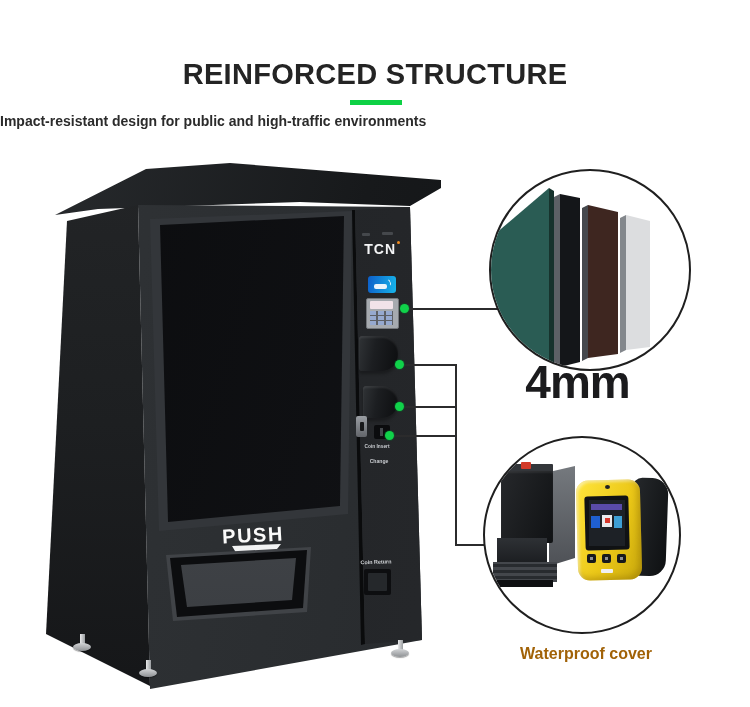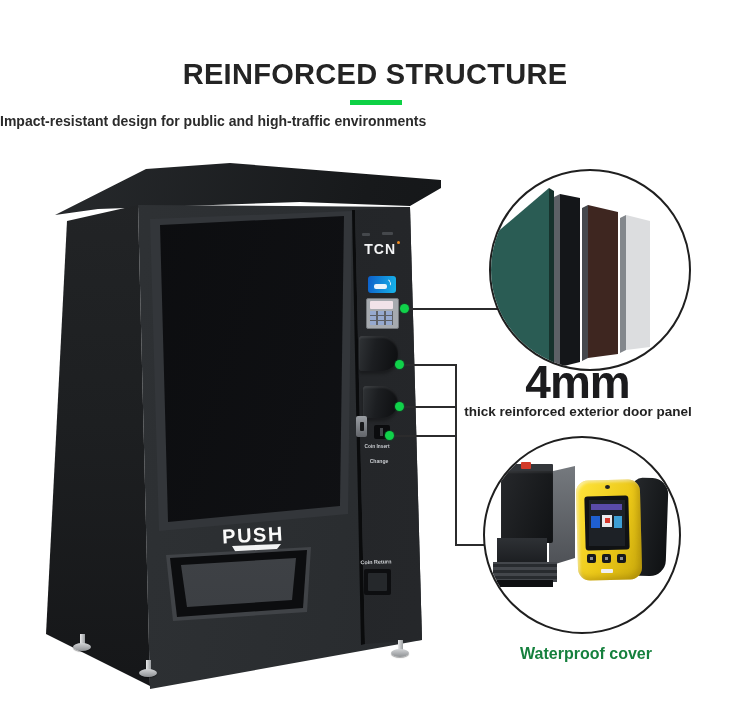--- a/index.html
+++ b/index.html
@@ -153,21 +153,21 @@
   .scr-card1{position:absolute;left:106px;top:78px;width:9px;height:12px;background:#1f5fd0;}
   .scr-card2{position:absolute;left:117px;top:77px;width:10px;height:12px;background:#e9eaec;}
   .scr-card2-dot{position:absolute;left:2.5px;top:3px;width:5px;height:5px;background:#d6372b;}
   .scr-card3{position:absolute;left:129px;top:78px;width:8px;height:12px;background:#3e9fd4;}
   .term-btn{position:absolute;top:116px;width:9px;height:9px;background:#17191c;border-radius:2px;}
   .term-btn::after{content:"";position:absolute;left:3px;top:3px;width:3px;height:3px;background:#8d9196;}
   .tb-1{left:102px;} .tb-2{left:117px;} .tb-3{left:132px;}
   .term-label{position:absolute;left:116px;top:131px;width:12px;height:4px;background:#f0f0f2;border-radius:1px;}
 
   .device-caption{position:absolute;left:486px;top:645px;width:200px;text-align:center;
-    font-size:16px;font-weight:700;color:#15803d;}
+    font-size:16px;font-weight:700;color:#a16207;}
 </style>
 </head>
 <body>
 
 <div class="stage">
 
   <div class="title-line title-1">REINFORCED STRUCTURE</div>
   <div class="accent-underline" style="background-color: rgb(14, 209, 69);"></div>
   <div class="subtitle">Impact-resistant design for public and high-traffic environments</div>
 
@@ -242,21 +242,20 @@
     <div class="slab slab-teal-edge"></div>
     <div class="slab slab-e1"></div>
     <div class="slab slab-black" style="background-color: rgb(20, 22, 25);"></div>
     <div class="slab slab-e2"></div>
     <div class="slab slab-brown" style="background-color: rgb(62, 38, 32);"></div>
     <div class="slab slab-e3"></div>
     <div class="slab slab-white" style="background-color: rgb(220, 221, 223);"></div>
   </div>
 
   <div class="spec-headline">4mm</div>
-  <div class="spec-desc">thick reinforced exterior door panel</div>
 
   <div class="circle circle-devices">
     <div class="acc-side"></div>
     <div class="acc-top"></div>
     <div class="acc-red"></div>
     <div class="acc-body"></div>
     <div class="acc-step"></div>
     <div class="acc-base"></div>
     <div class="acc-lip"></div>
 

